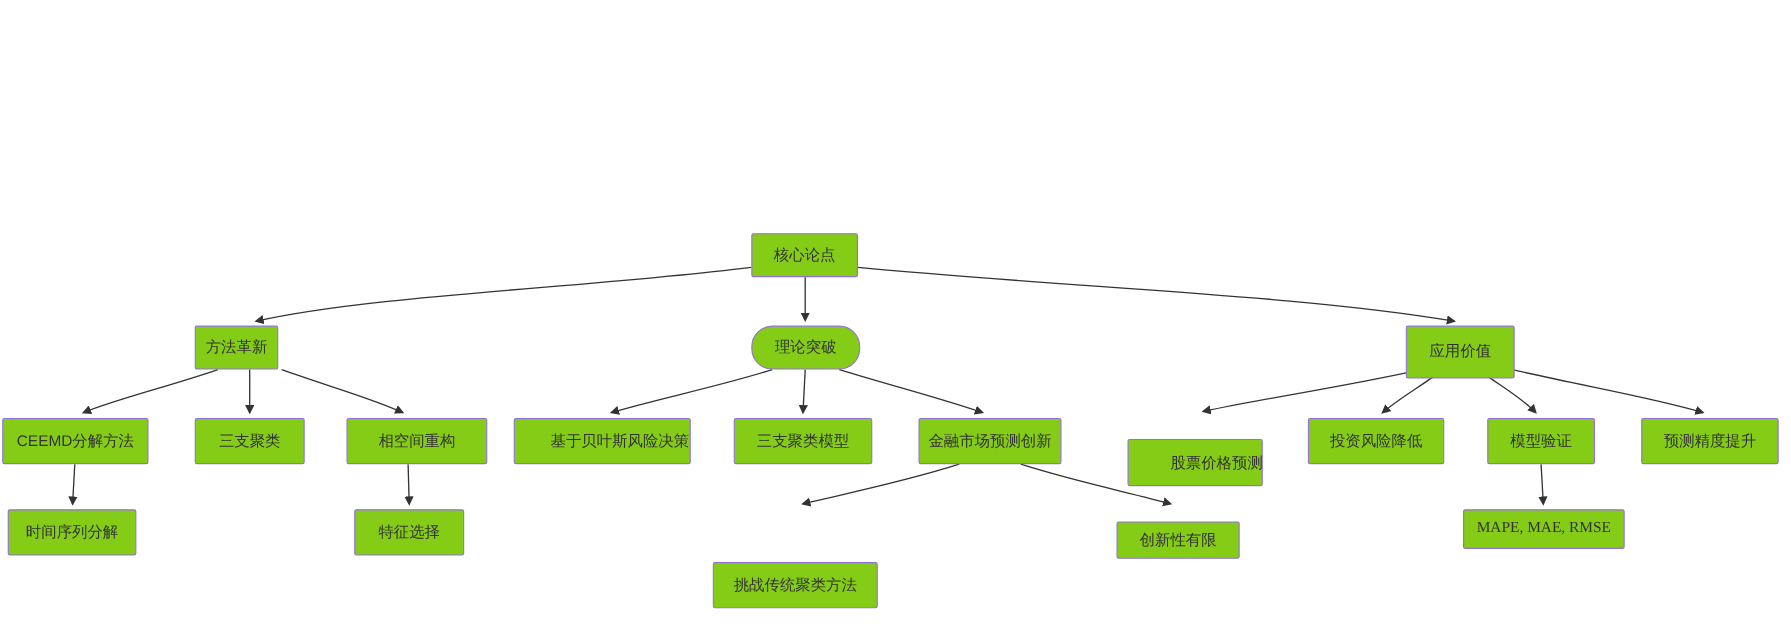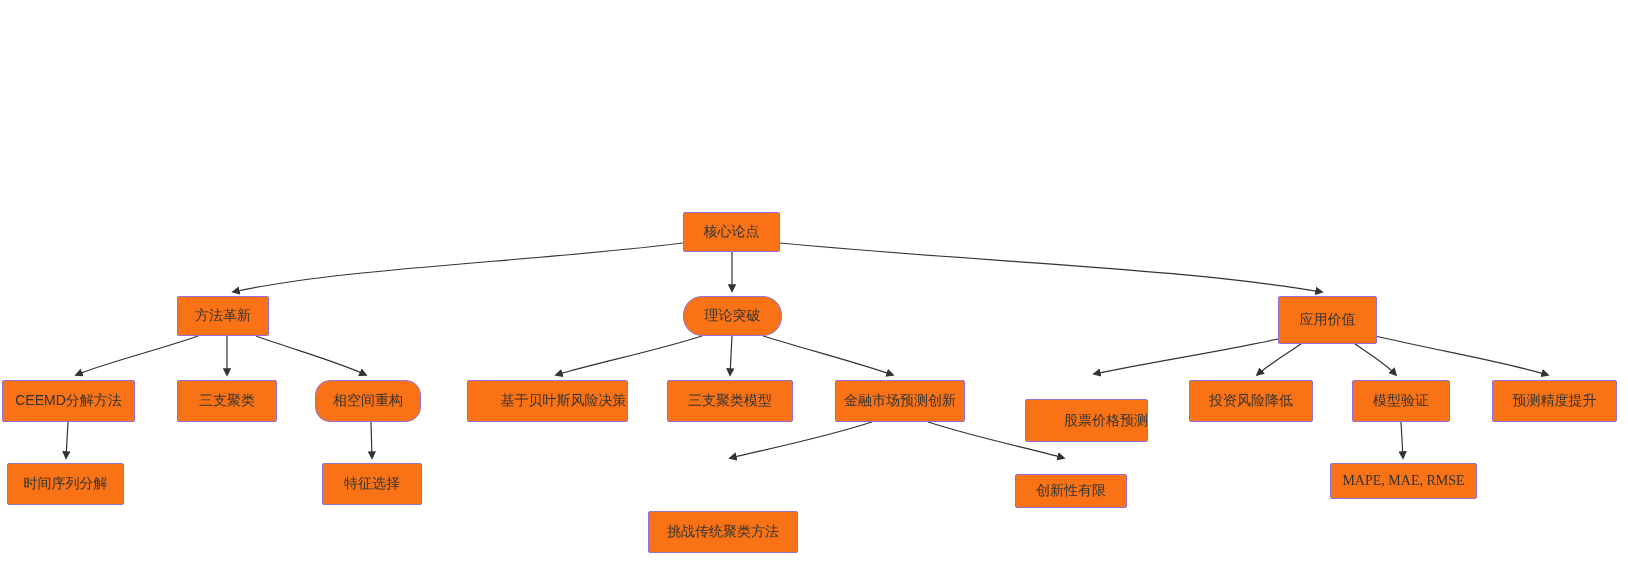--- a/index.html
+++ b/index.html
@@ -18,21 +18,21 @@
   .edges {
     position: absolute;
     left: 0;
     top: 0;
     width: 1628px;
     height: 576px;
   }
   .node {
     position: absolute;
     box-sizing: border-box;
-    background: #f97316;
+    background: #84cc16;
     border: 1px solid #9370DB;
     border-radius: 2px;
     color: #333333;
     font-size: 14px;
     display: flex;
     align-items: center;
     justify-content: center;
     white-space: nowrap;
     text-align: center;
   }
@@ -65,27 +65,27 @@
       <path d="M 1292,336 C 1225,351 1150,362 1094,374" marker-end="url(#arrow)"></path>
       <path d="M 1312,336 C 1292,351 1272,362 1257,375" marker-end="url(#arrow)"></path>
       <path d="M 1344,336 C 1364,351 1384,362 1396,375" marker-end="url(#arrow)"></path>
       <path d="M 1375,336 C 1440,351 1505,362 1548,375" marker-end="url(#arrow)"></path>
       <path d="M 1401,422 L 1403,458" marker-end="url(#arrow)"></path>
     </g>
   </svg>
 
   <div class="node" style="left:683px; top:212px; width:97px; height:40px;">核心论点</div>
 
-  <div class="node" style="left:177px; top:296px; width:92px; height:40px;">方法革新</div>
+  <div class="node" style="left:177px; top:296px; width:76px; height:40px;">方法革新</div>
   <div class="node" style="left:683px; top:296px; width:99px; height:40px;border-radius:19px;">理论突破</div>
   <div class="node" style="left:1278px; top:296px; width:99px; height:48px;">应用价值</div>
 
   <div class="node" style="left:2px; top:380px; width:133px; height:42px;">CEEMD分解方法</div>
   <div class="node" style="left:177px; top:380px; width:100px; height:42px;">三支聚类</div>
-  <div class="node" style="left:315px; top:380px; width:106px; height:42px;border-radius:15px;">相空间重构</div>
+  <div class="node" style="left:315px; top:380px; width:128px; height:42px;">相空间重构</div>
   <div class="node" style="left:467px; top:380px; width:161px; height:42px;padding-left:32px;">基于贝叶斯风险决策</div>
   <div class="node" style="left:667px; top:380px; width:126px; height:42px;">三支聚类模型</div>
   <div class="node" style="left:835px; top:380px; width:130px; height:42px;">金融市场预测创新</div>
   <div class="node" style="left:1025px; top:399px; width:123px; height:43px;padding-left:39px;">股票价格预测</div>
   <div class="node" style="left:1189px; top:380px; width:124px; height:42px;">投资风险降低</div>
   <div class="node" style="left:1352px; top:380px; width:98px; height:42px;">模型验证</div>
   <div class="node" style="left:1492px; top:380px; width:125px; height:42px;">预测精度提升</div>
 
   <div class="node" style="left:7px; top:463px; width:117px; height:42px;">时间序列分解</div>
   <div class="node" style="left:322px; top:463px; width:100px; height:42px;">特征选择</div>

